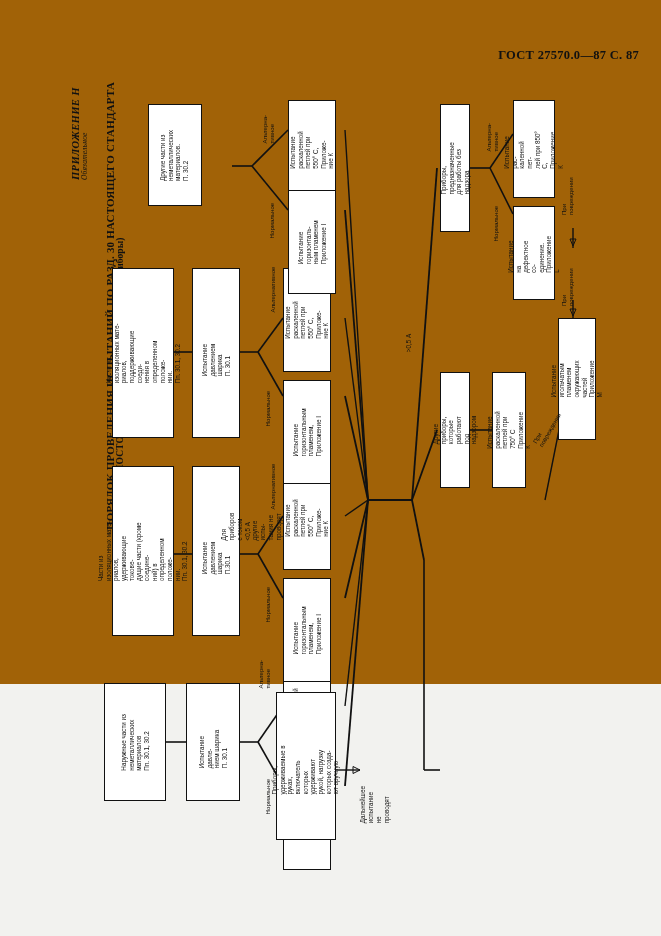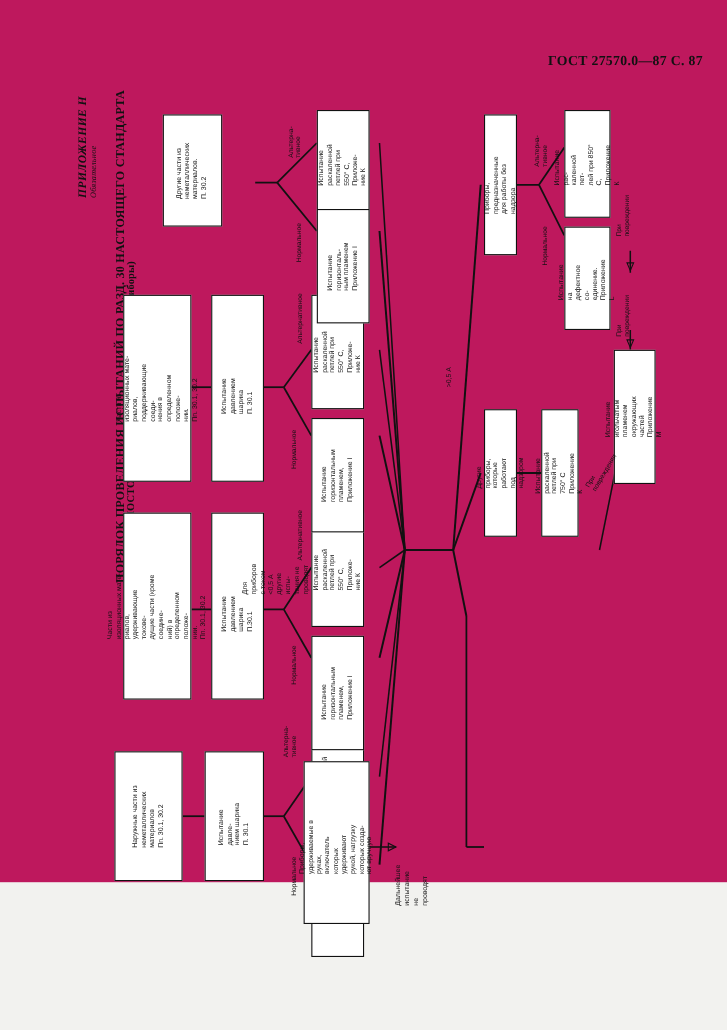--- a/index.html
+++ b/index.html
@@ -1,18 +1,18 @@
 <!DOCTYPE html>
 <html><head>
 <meta charset="utf-8">
 <style>
   html,body{margin:0;padding:0;background:#f2f2ef;}
   body{width:661px;height:936px;position:relative;font-family:"Liberation Sans",sans-serif;overflow:hidden;}
 
-  .page{position:absolute;left:0;top:0;width:661px;height:802px;background:#be185d;}
+  .page{position:absolute;left:0;top:0;width:661px;height:684px;background:#a16207;}
 
   
   .hdr{position:absolute;top:48px;right:22px;font-family:"Liberation Serif",serif;
        font-weight:bold;font-size:12.5px;color:#111;letter-spacing:.3px;white-space:nowrap;}
 
   
   .rot{position:absolute;transform-origin:0 0;transform:rotate(-90deg);white-space:nowrap;color:#111;}
   .appx{font-family:"Liberation Serif",serif;font-style:italic;font-weight:bold;font-size:10.5px;letter-spacing:.4px;}
   .appx-sub{font-family:"Liberation Serif",serif;font-style:italic;font-size:7.5px;letter-spacing:.2px;}
   .maintitle{font-family:"Liberation Serif",serif;font-weight:bold;font-size:11px;letter-spacing:.2px;}

